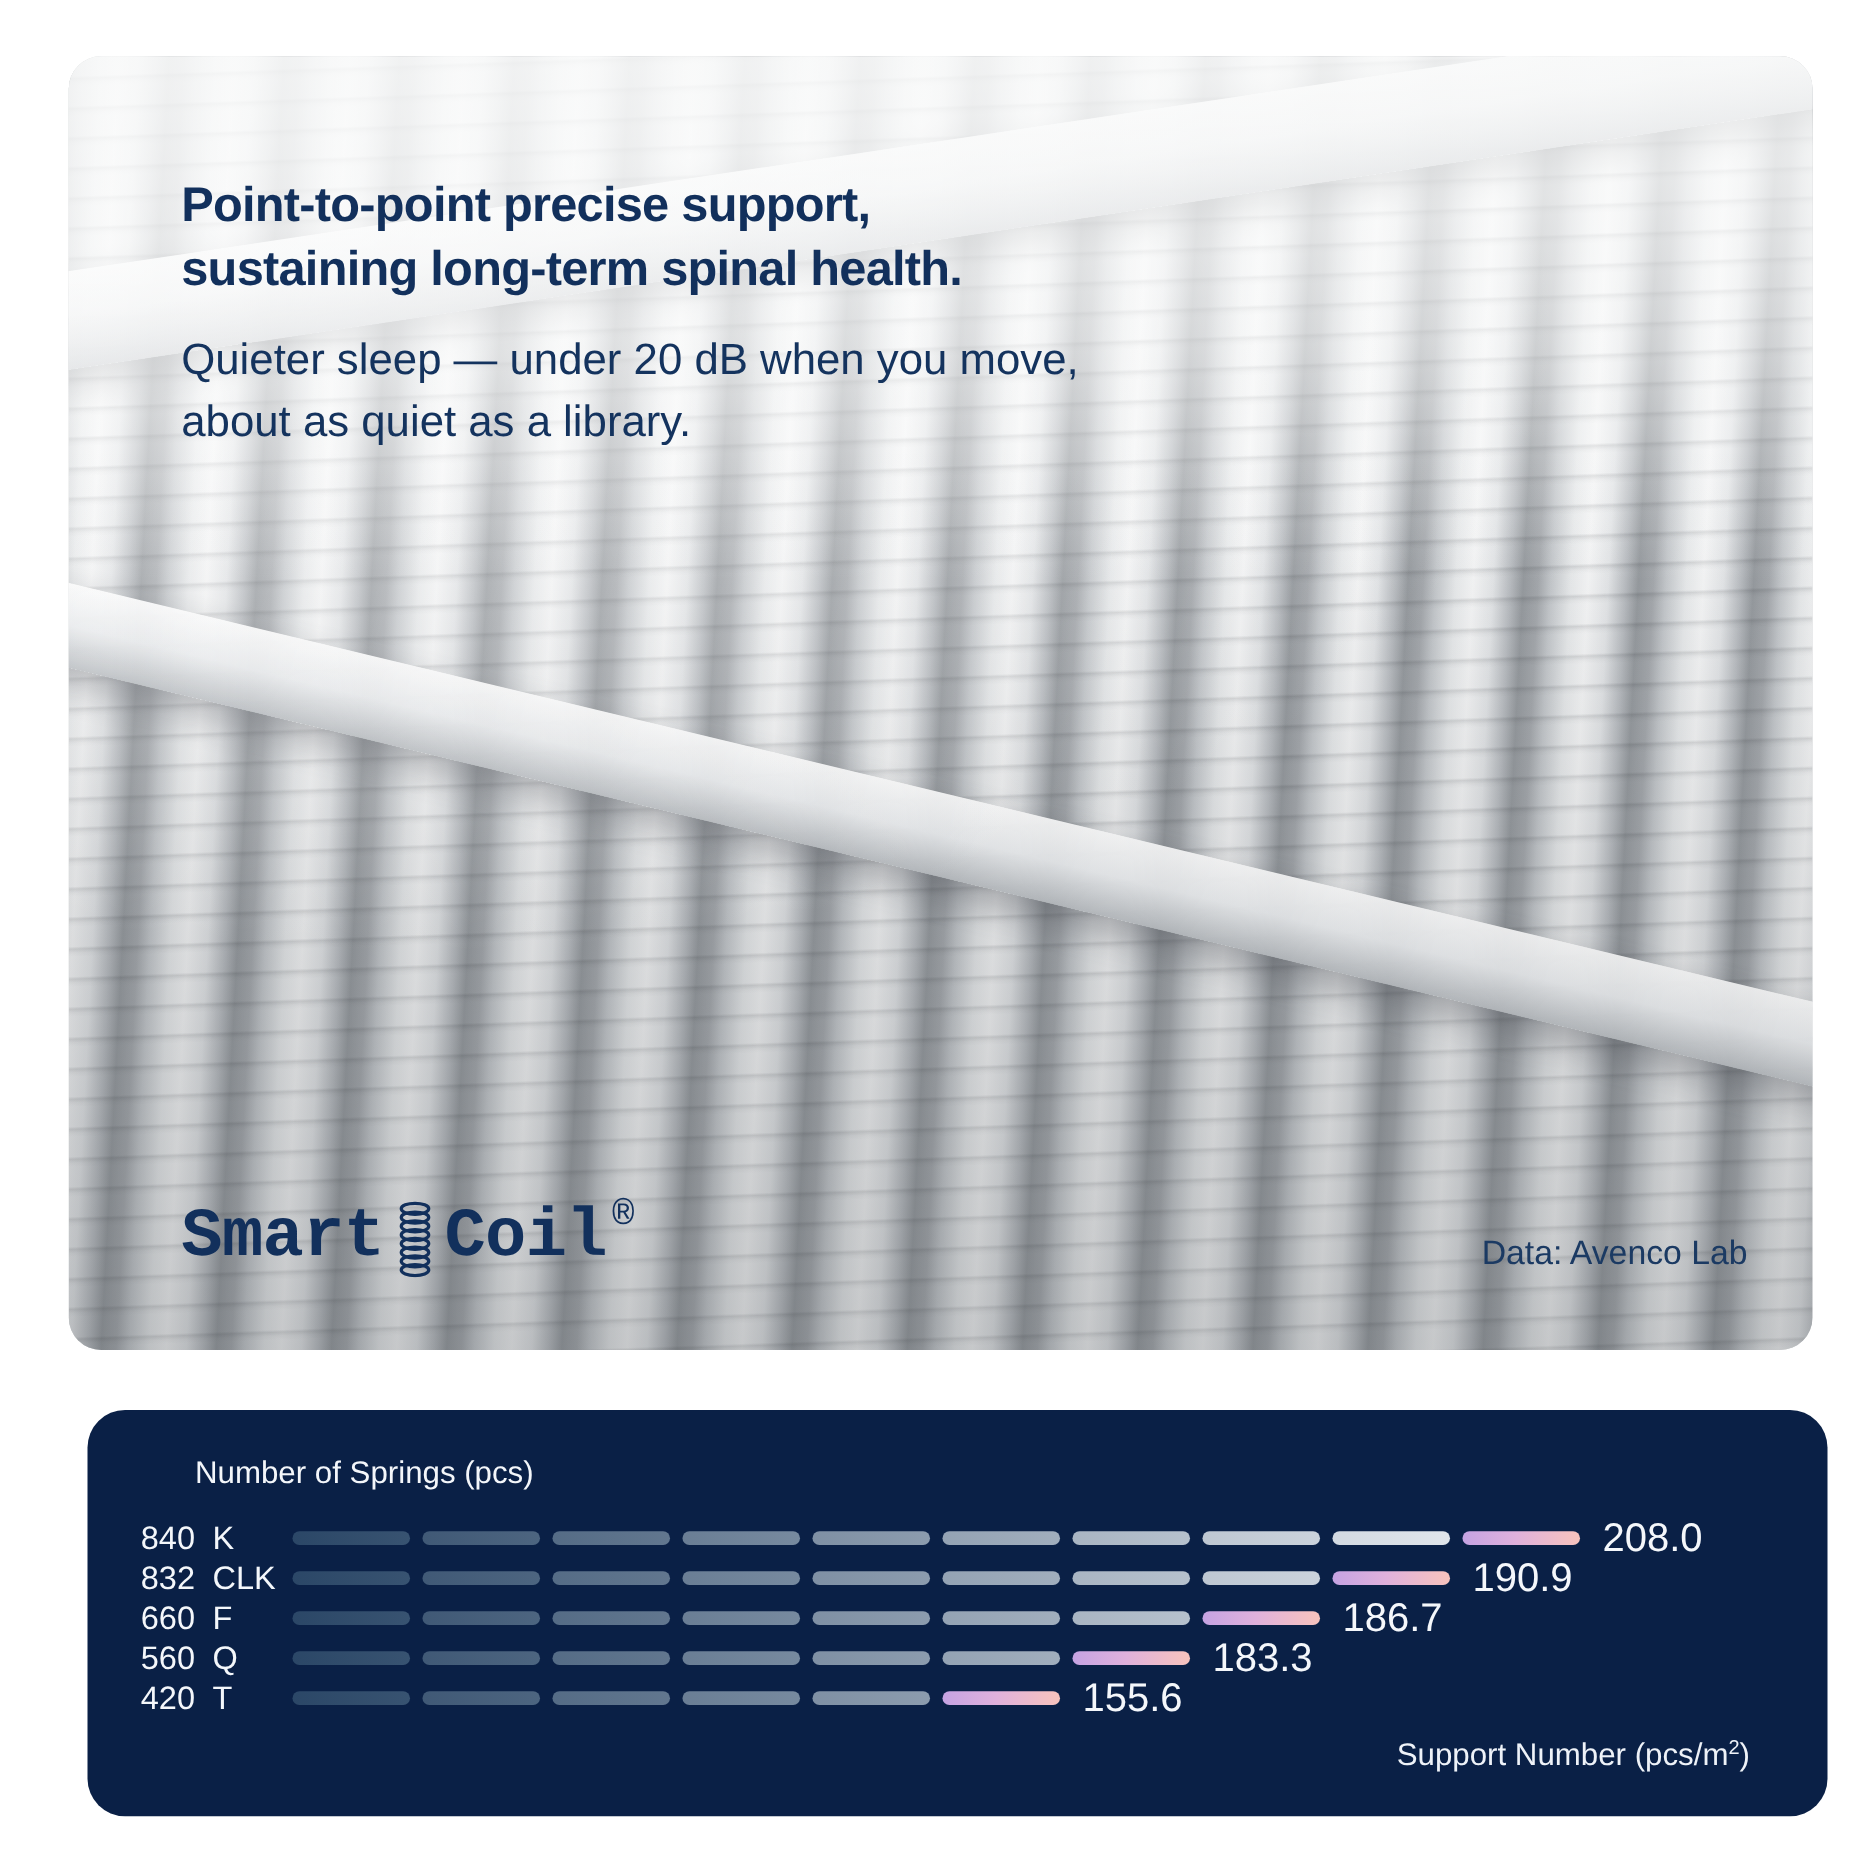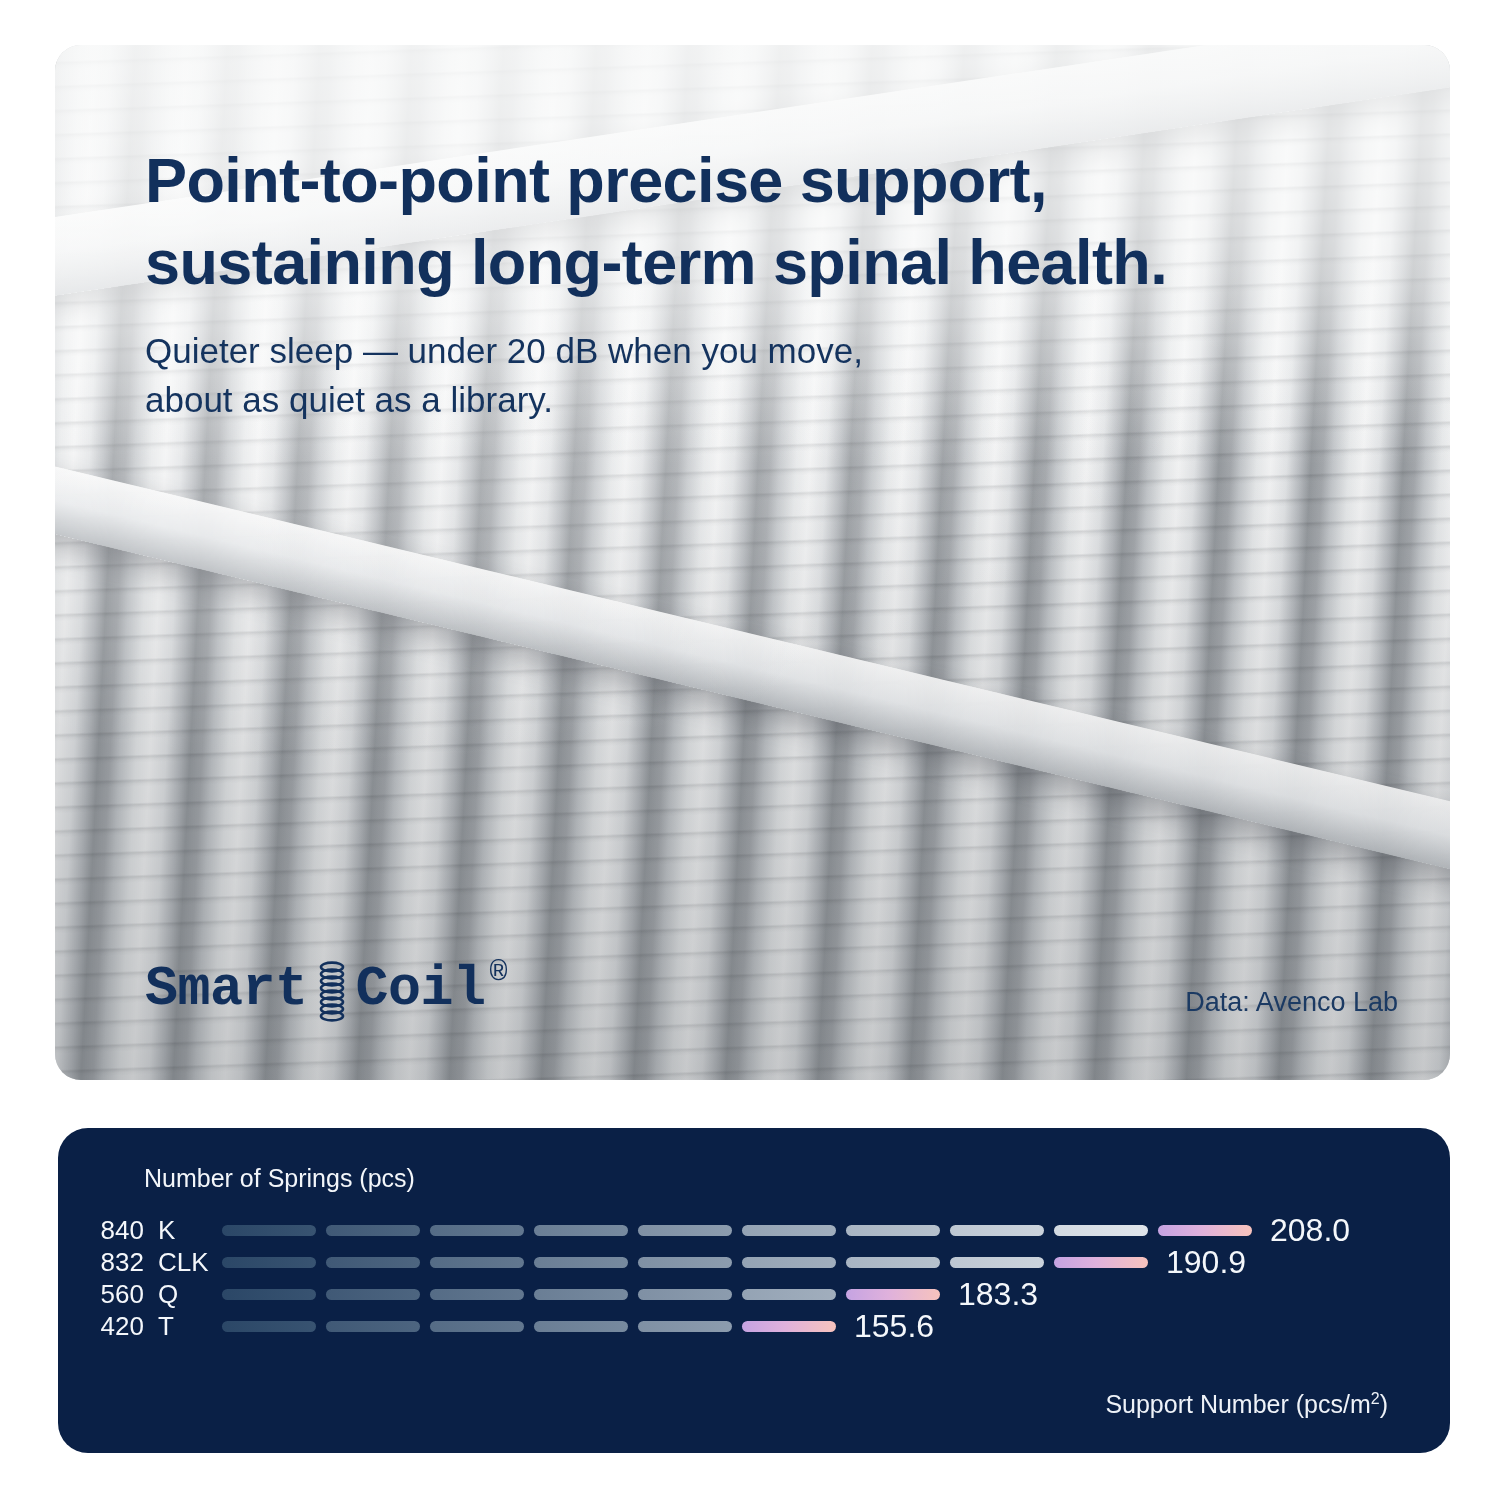--- a/index.html
+++ b/index.html
@@ -109,21 +109,21 @@
 
   .hero-text {
     position: absolute;
     left: 90px;
     top: 95px;
     width: 1240px;
   }
   .headline {
     margin: 0;
     color: #12305c;
-    font-size: 63px;
+    font-size: 39px;
     line-height: 1.30;
     font-weight: 700;
     letter-spacing: -0.6px;
     white-space: pre-line;
   }
   .subhead {
     margin: 22px 0 0 0;
     color: #14335e;
     font-size: 35px;
     line-height: 1.42;
@@ -167,21 +167,21 @@
     right: 52px;
     bottom: 62px;
     color: #1b3a63;
     font-size: 27px;
     font-weight: 400;
   }
 
   
   .panel {
     position: absolute;
-    left: 58px;
+    left: 70px;
     top: 1128px;
     width: 1392px;
     height: 325px;
     background: #0a2046;
     border-radius: 30px;
     overflow: hidden;
   }
 
   .panel-axis-title {
     position: absolute;
@@ -326,20 +326,35 @@
             <span class="seg" style="background: linear-gradient(90deg, rgb(106, 126, 149), rgb(119, 138, 159));"></span>
             <span class="seg" style="background: linear-gradient(90deg, rgb(127, 144, 164), rgb(140, 156, 174));"></span>
             <span class="seg" style="background: linear-gradient(90deg, rgb(148, 163, 180), rgb(161, 174, 189));"></span>
             <span class="seg" style="background: linear-gradient(90deg, rgb(169, 181, 195), rgb(182, 193, 205));"></span>
             <span class="seg" style="background: linear-gradient(90deg, rgb(190, 199, 210), rgb(203, 211, 220));"></span>
             <span class="seg seg-pink"></span>
           </span>
           <span class="row-value">190.9</span>
         </div>
         <div class="row">
+          <span class="row-count">660</span>
+          <span class="row-size">F</span>
+          <span class="seg-track">
+            <span class="seg" style="background: linear-gradient(90deg, rgb(43, 71, 103), rgb(56, 83, 113));"></span>
+            <span class="seg" style="background: linear-gradient(90deg, rgb(64, 89, 118), rgb(77, 101, 128));"></span>
+            <span class="seg" style="background: linear-gradient(90deg, rgb(85, 108, 134), rgb(98, 119, 143));"></span>
+            <span class="seg" style="background: linear-gradient(90deg, rgb(106, 126, 149), rgb(119, 138, 159));"></span>
+            <span class="seg" style="background: linear-gradient(90deg, rgb(127, 144, 164), rgb(140, 156, 174));"></span>
+            <span class="seg" style="background: linear-gradient(90deg, rgb(148, 163, 180), rgb(161, 174, 189));"></span>
+            <span class="seg" style="background: linear-gradient(90deg, rgb(169, 181, 195), rgb(182, 193, 205));"></span>
+            <span class="seg seg-pink"></span>
+          </span>
+          <span class="row-value">186.7</span>
+        </div>
+        <div class="row">
           <span class="row-count">560</span>
           <span class="row-size">Q</span>
           <span class="seg-track">
             <span class="seg" style="background: linear-gradient(90deg, rgb(43, 71, 103), rgb(56, 83, 113));"></span>
             <span class="seg" style="background: linear-gradient(90deg, rgb(64, 89, 118), rgb(77, 101, 128));"></span>
             <span class="seg" style="background: linear-gradient(90deg, rgb(85, 108, 134), rgb(98, 119, 143));"></span>
             <span class="seg" style="background: linear-gradient(90deg, rgb(106, 126, 149), rgb(119, 138, 159));"></span>
             <span class="seg" style="background: linear-gradient(90deg, rgb(127, 144, 164), rgb(140, 156, 174));"></span>
             <span class="seg" style="background: linear-gradient(90deg, rgb(148, 163, 180), rgb(161, 174, 189));"></span>
             <span class="seg seg-pink"></span>

